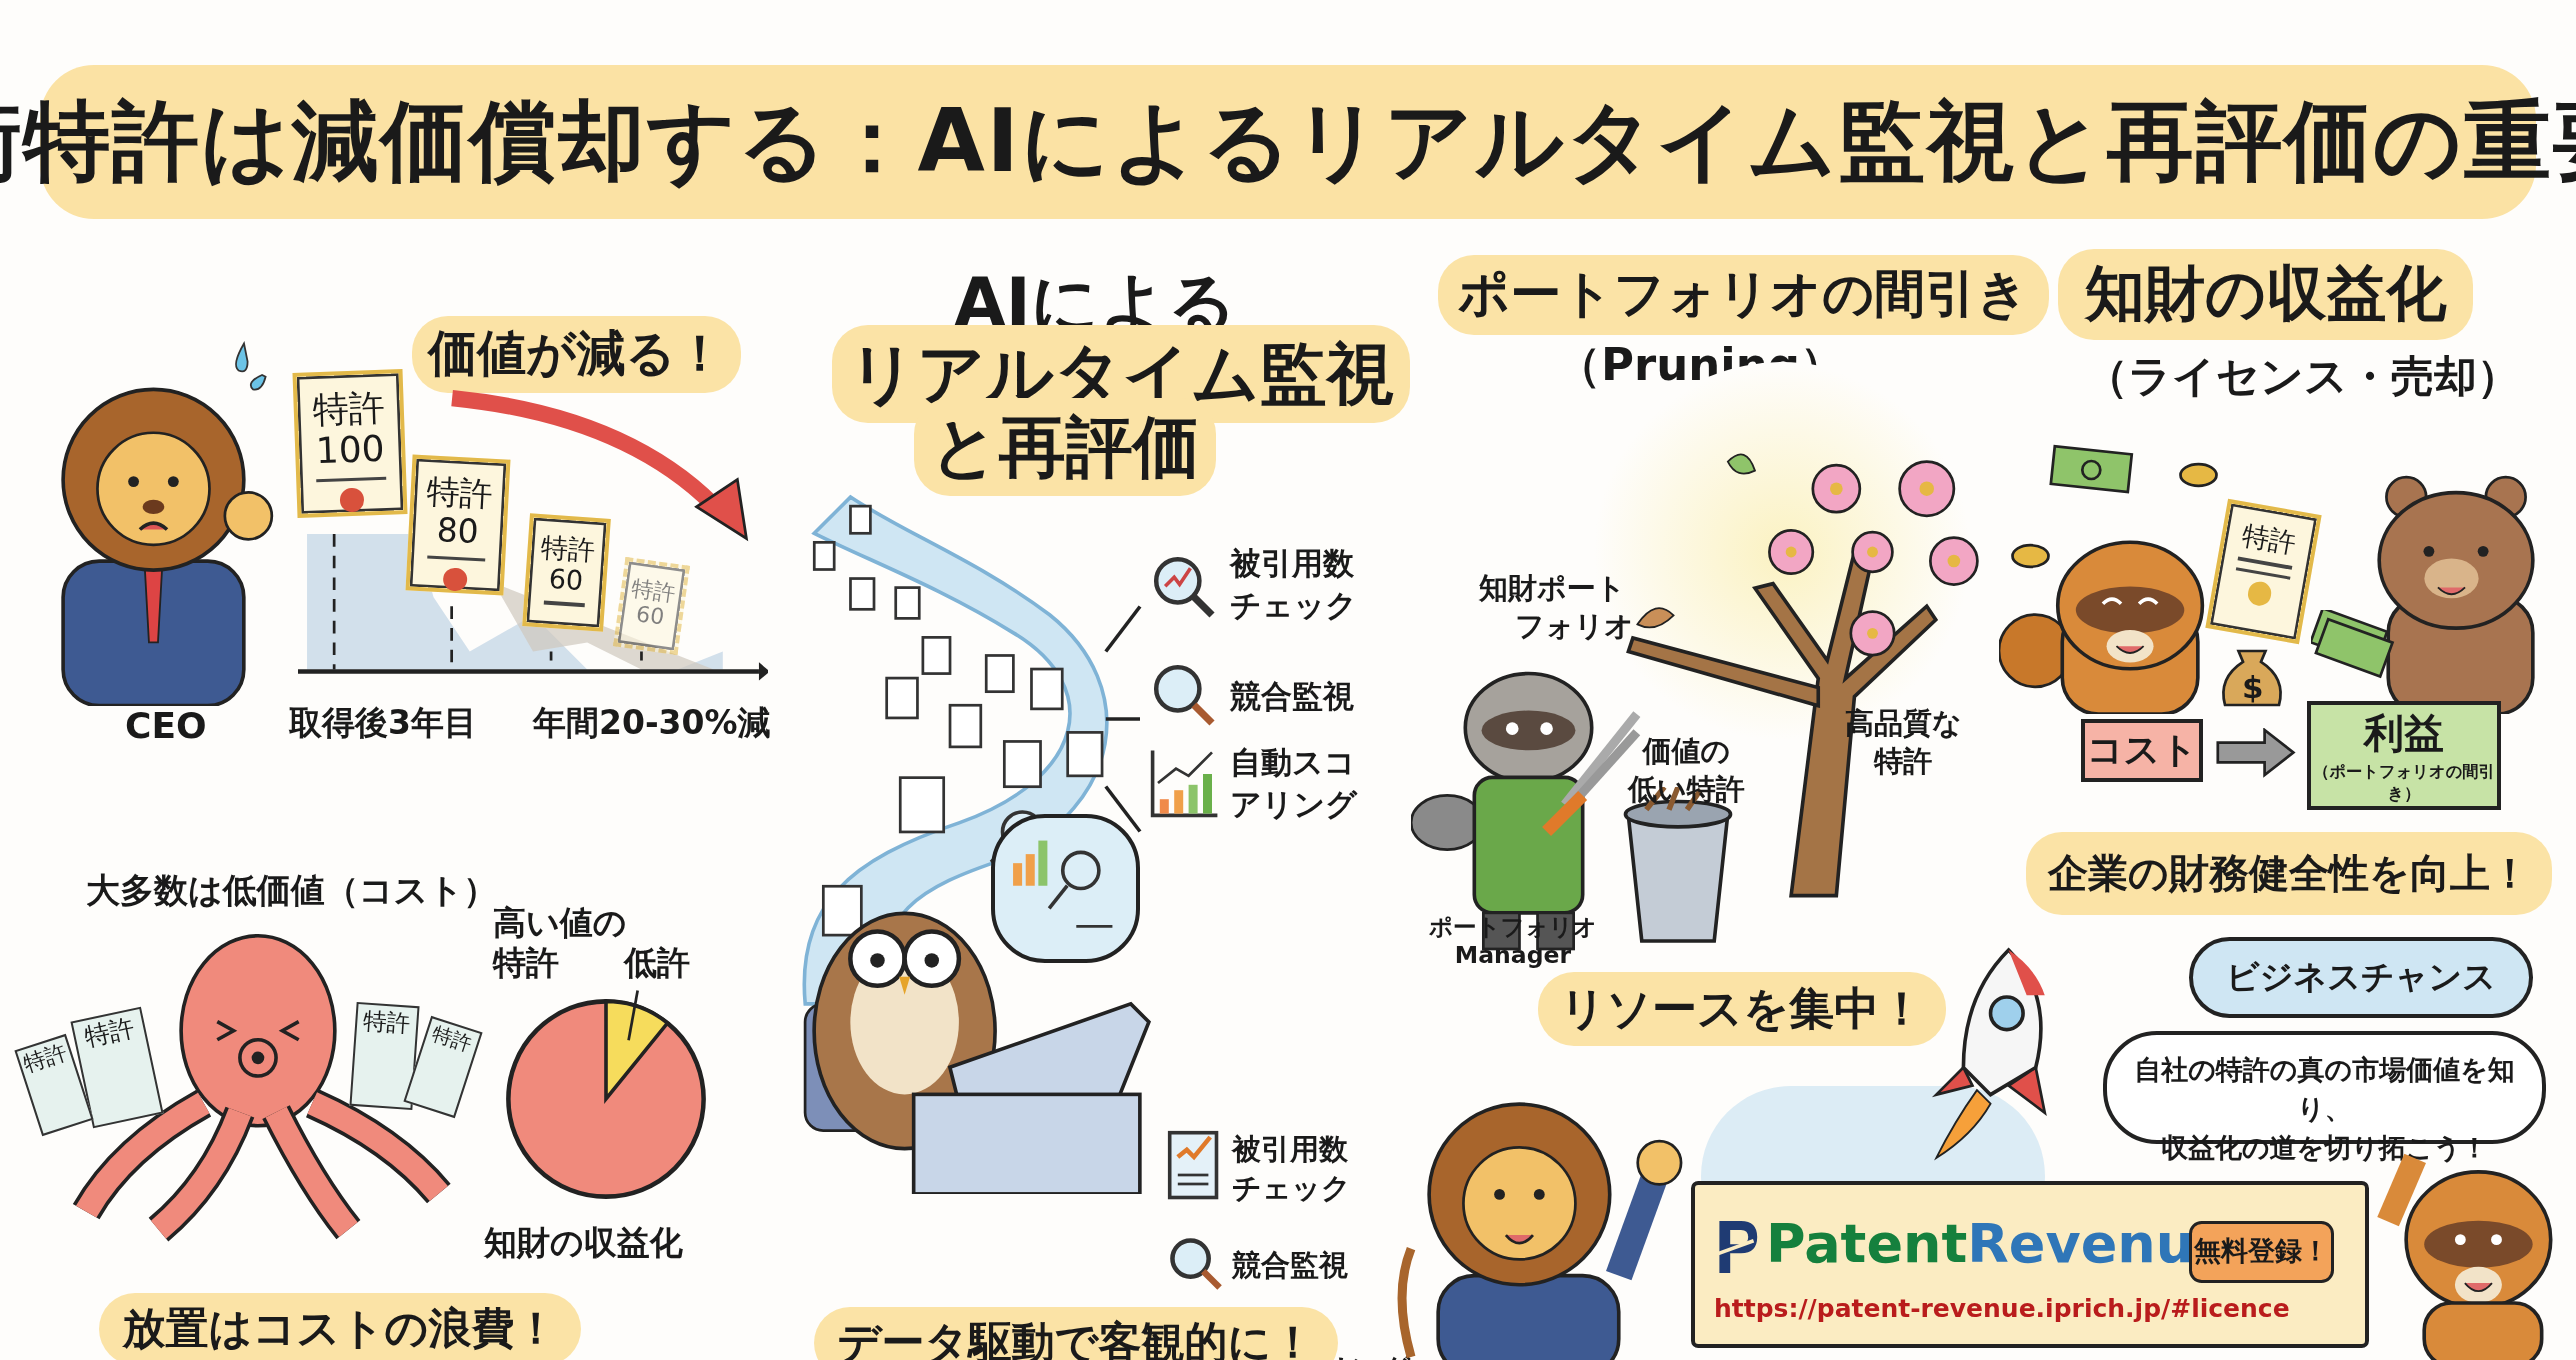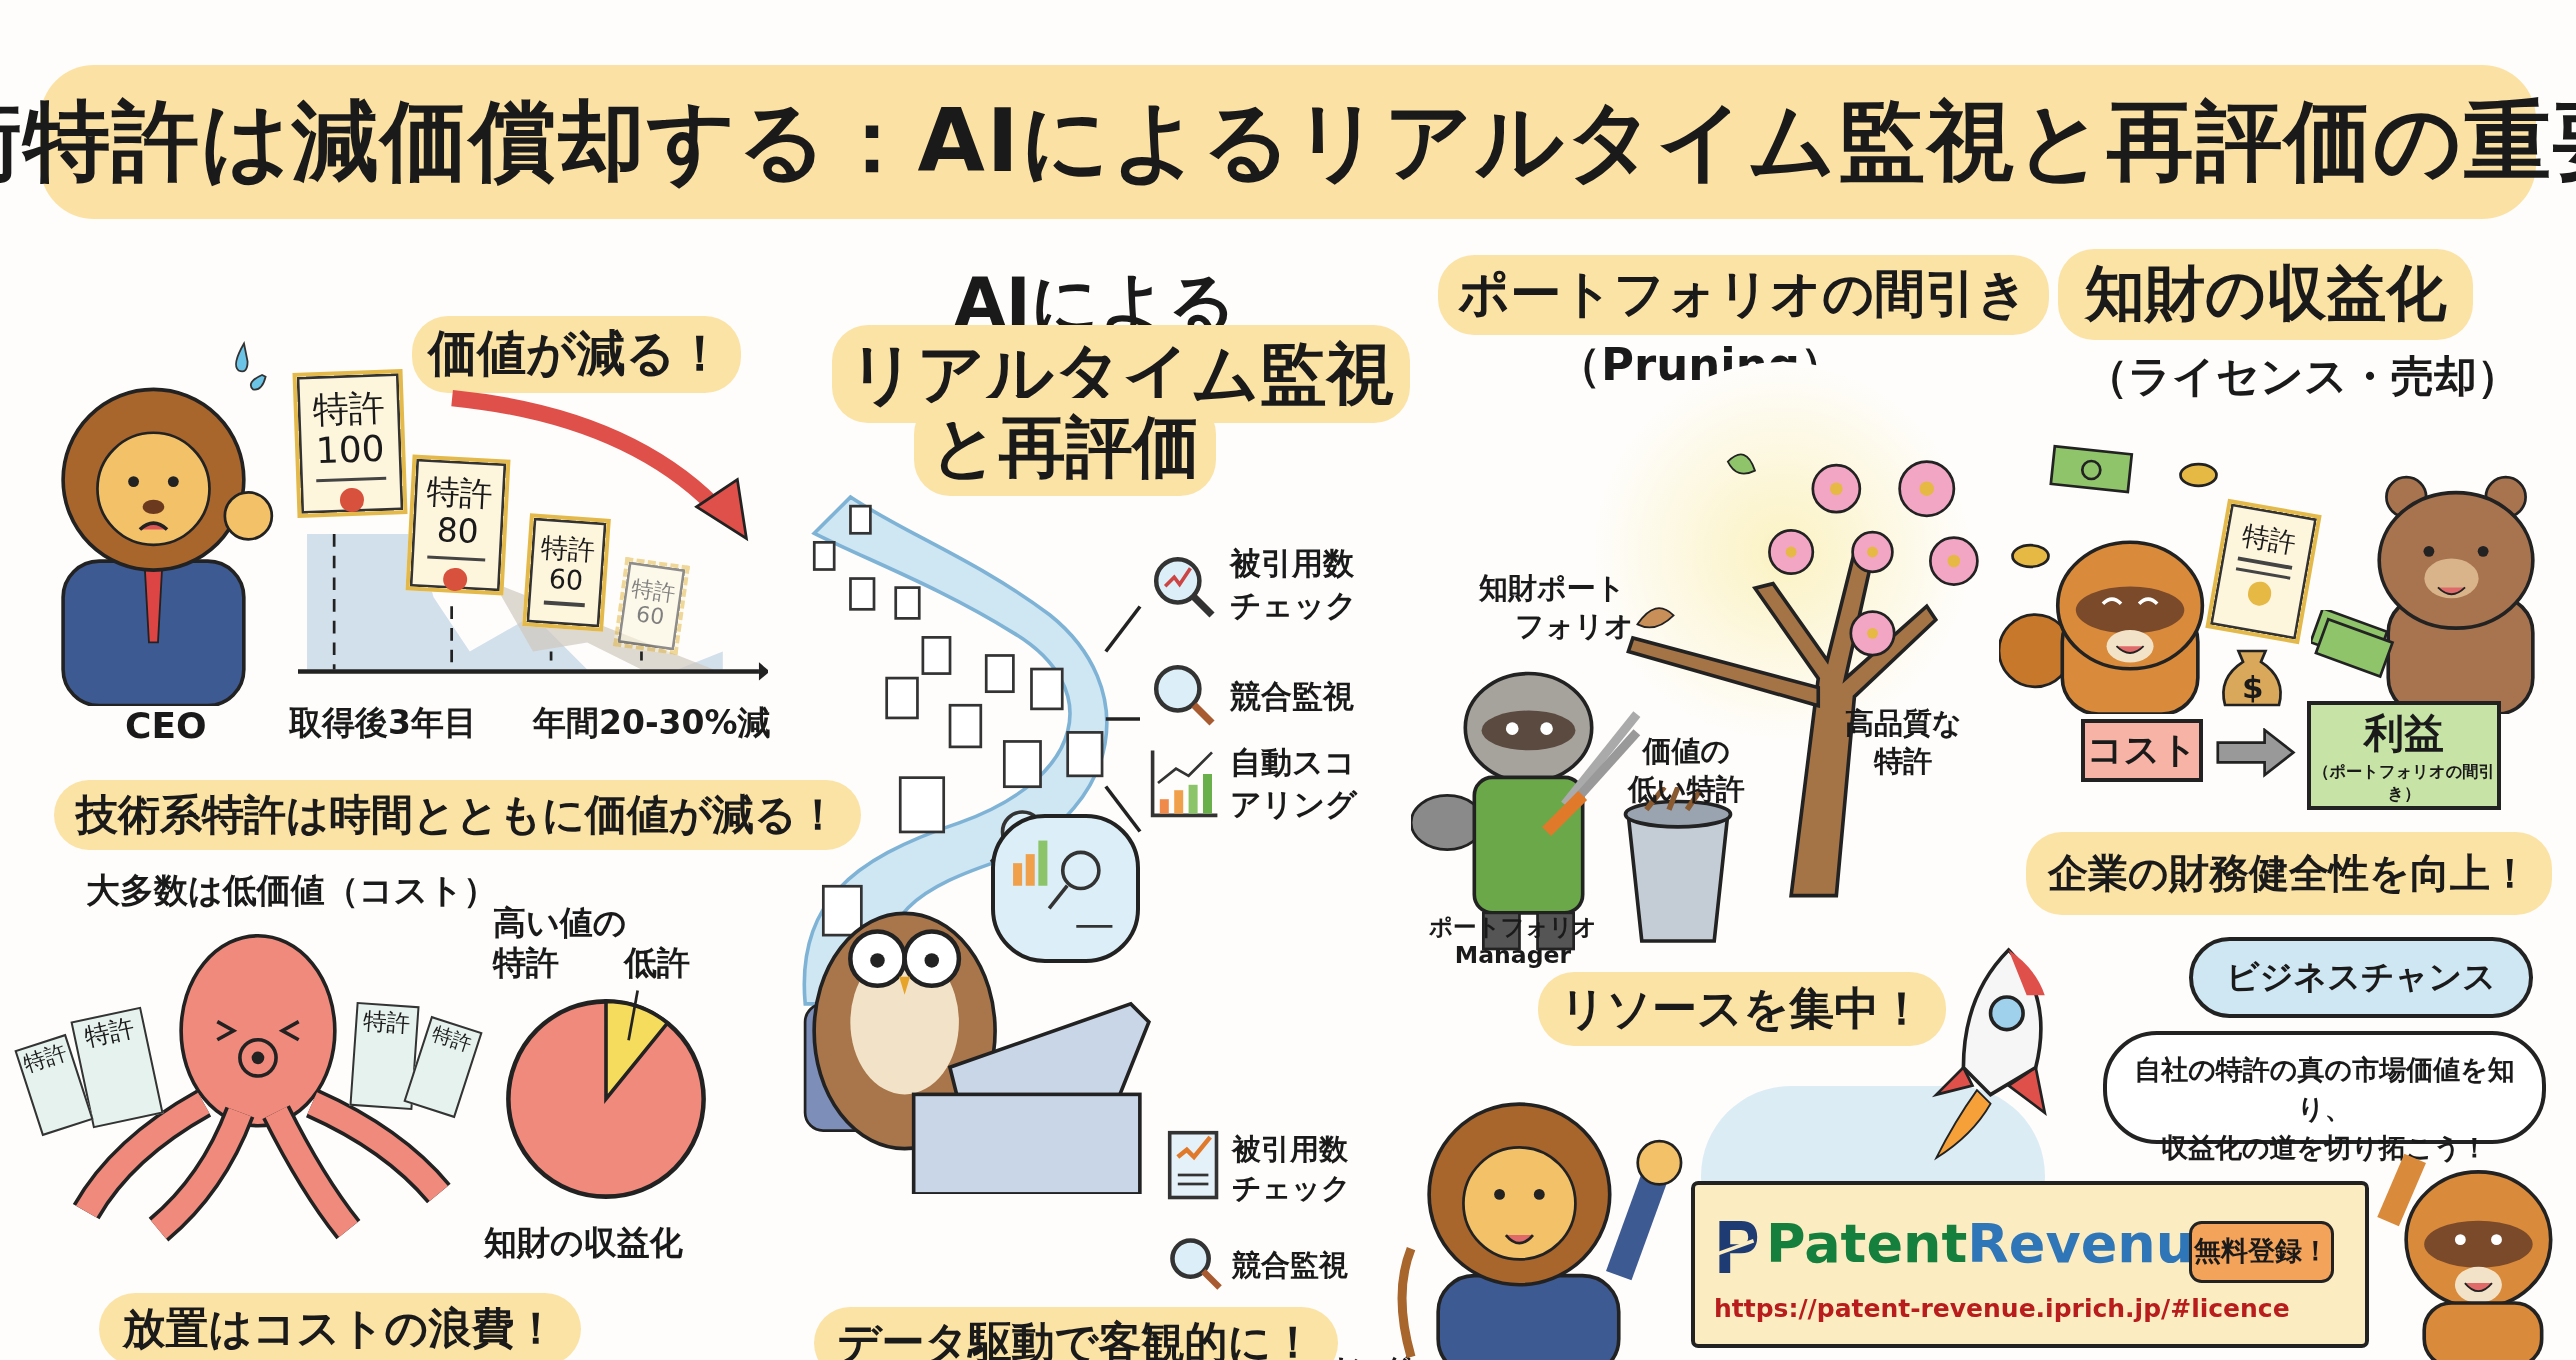--- a/index.html
+++ b/index.html
@@ -92,21 +92,20 @@
       <div class="line"></div>
     </div>
     <div class="abs card" style="left:339px;top:181px;width:65px;height:90px;transform:rotate(8deg);font-size:22px;opacity:0.55;border-style:dashed;">
       <div>特許</div>
       <div>60</div>
     </div>
     <div class="abs bold label" style="left:9px;top:321px;font-size:33px;">取得後3年目</div>
     <div class="abs bold label" style="left:253px;top:321px;font-size:33px;">年間20-30%減</div>
   </div>
 
-  <div class="abs hl h-sub" style="left:54px;top:554px;padding:7.2px 22px;font-size:42px;">技術系特許は時間とともに価値が減る！</div>
 
   <div class="abs bold label" style="left:86px;top:642px;font-size:34px;">大多数は低価値（コスト）</div>
 
   <svg class="abs" style="left:50px;top:696px" width="425" height="326" viewBox="0 0 470 360">
     <ellipse cx="230" cy="120" rx="85" ry="105" fill="#f08a7c" stroke="#222" stroke-width="4"></ellipse>
     <path d="M170 200 Q80 250 40 320" stroke="#222" stroke-width="34" fill="none"></path>
     <path d="M170 200 Q80 250 40 320" stroke="#f08a7c" stroke-width="26" fill="none"></path>
     <path d="M210 210 Q180 290 120 340" stroke="#222" stroke-width="34" fill="none"></path>
     <path d="M210 210 Q180 290 120 340" stroke="#f08a7c" stroke-width="26" fill="none"></path>
     <path d="M250 210 Q290 290 330 340" stroke="#222" stroke-width="34" fill="none"></path>

